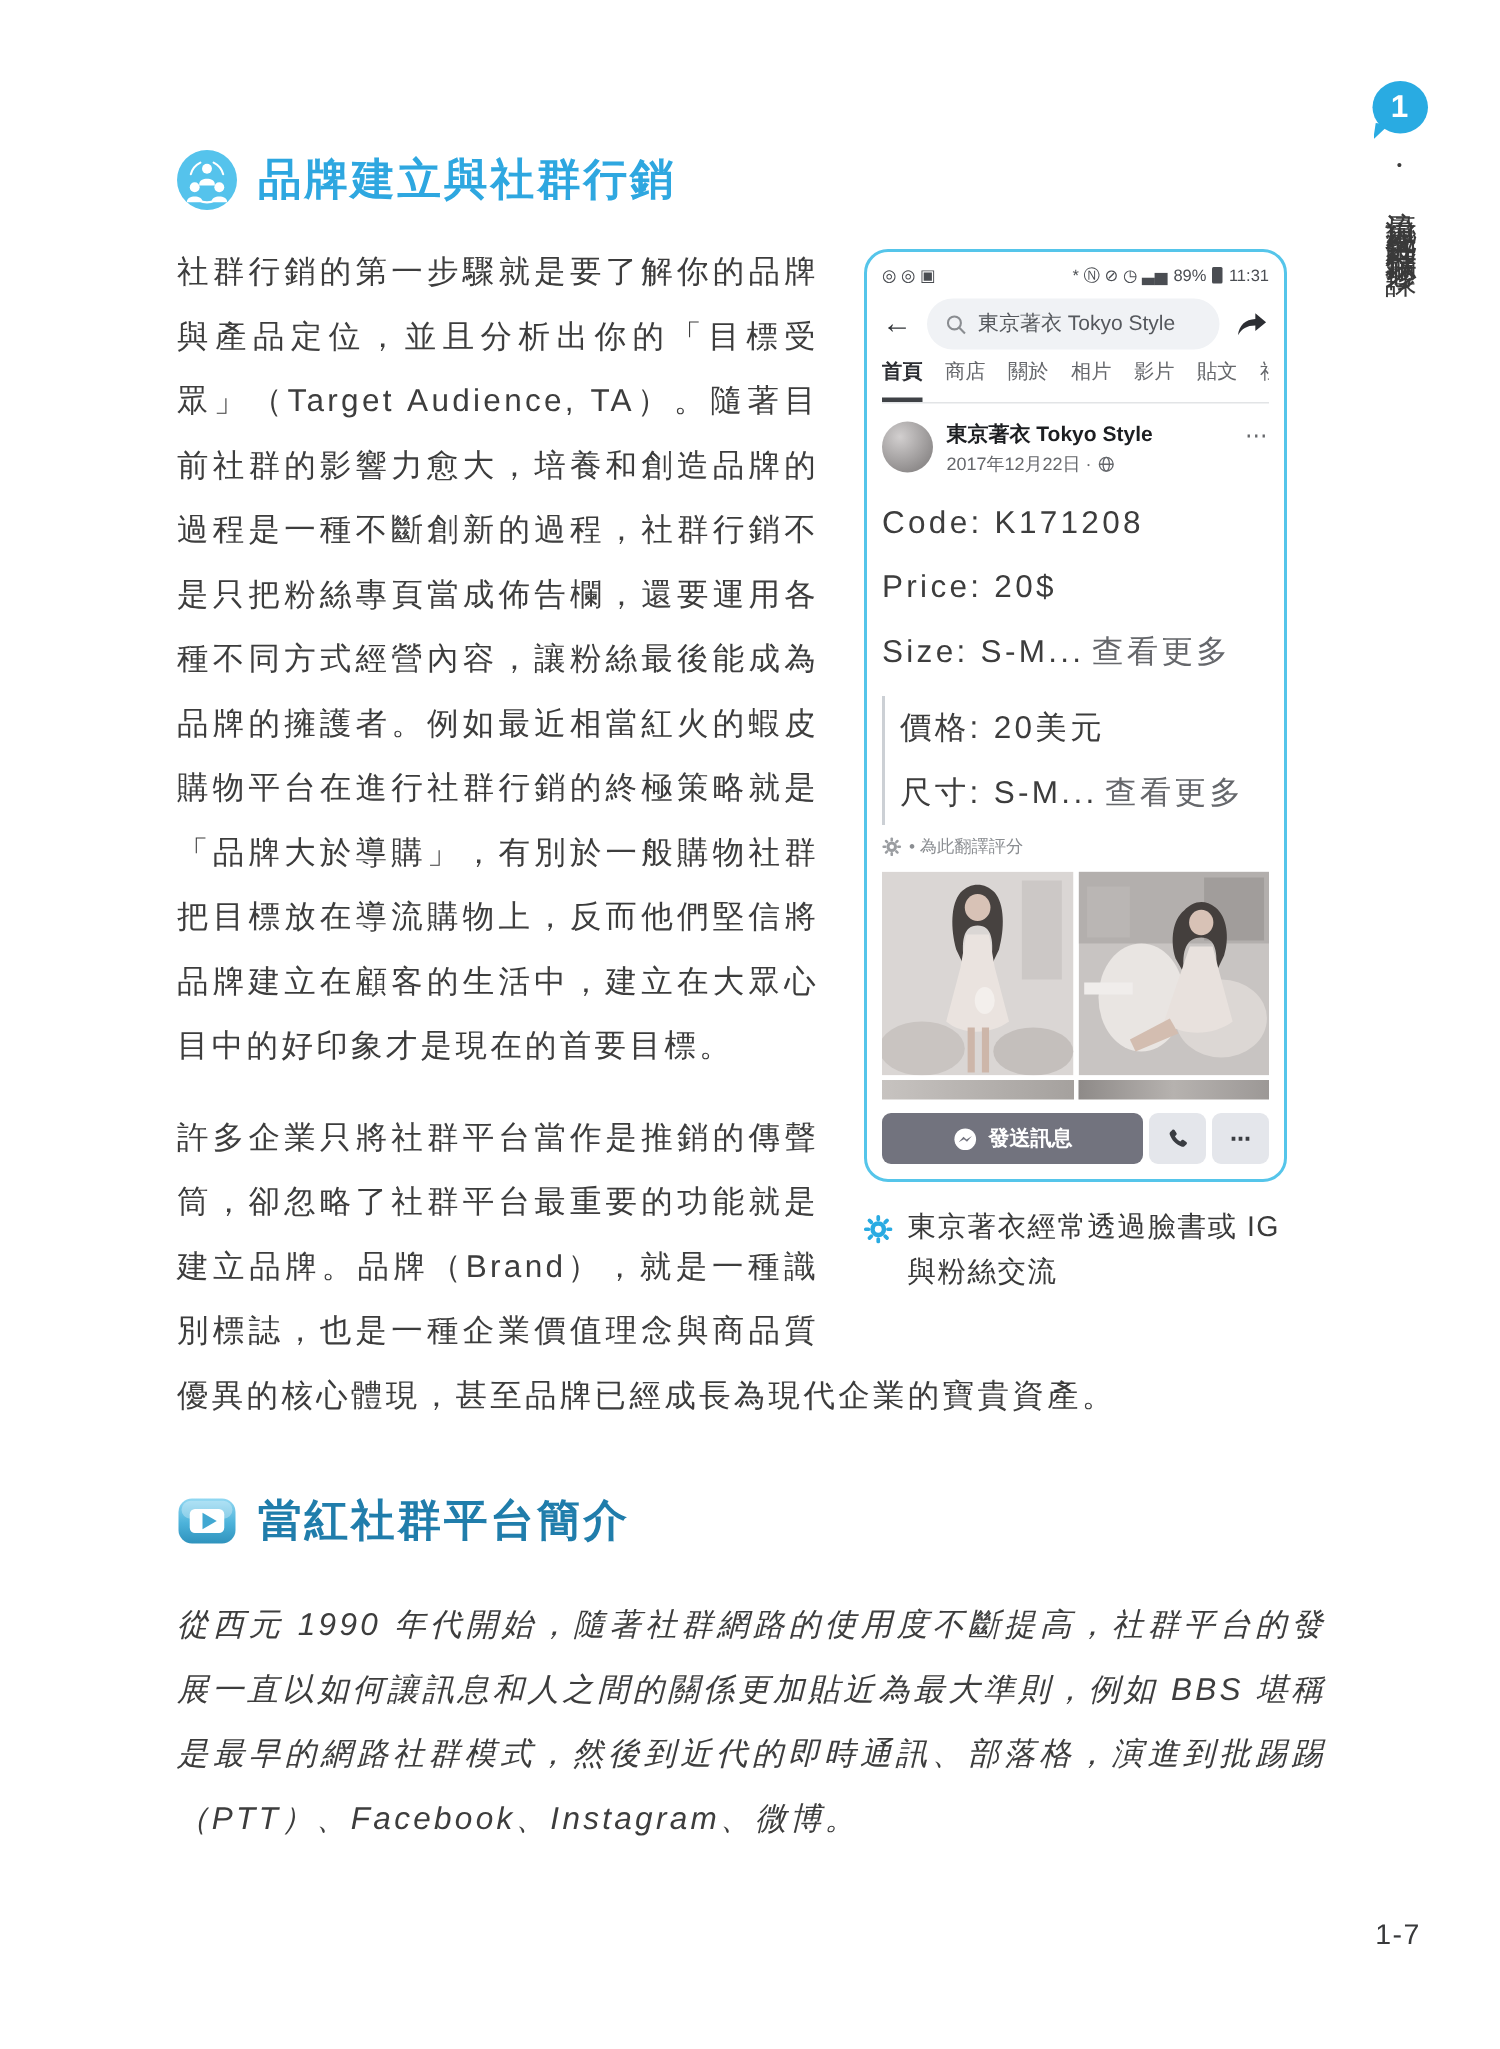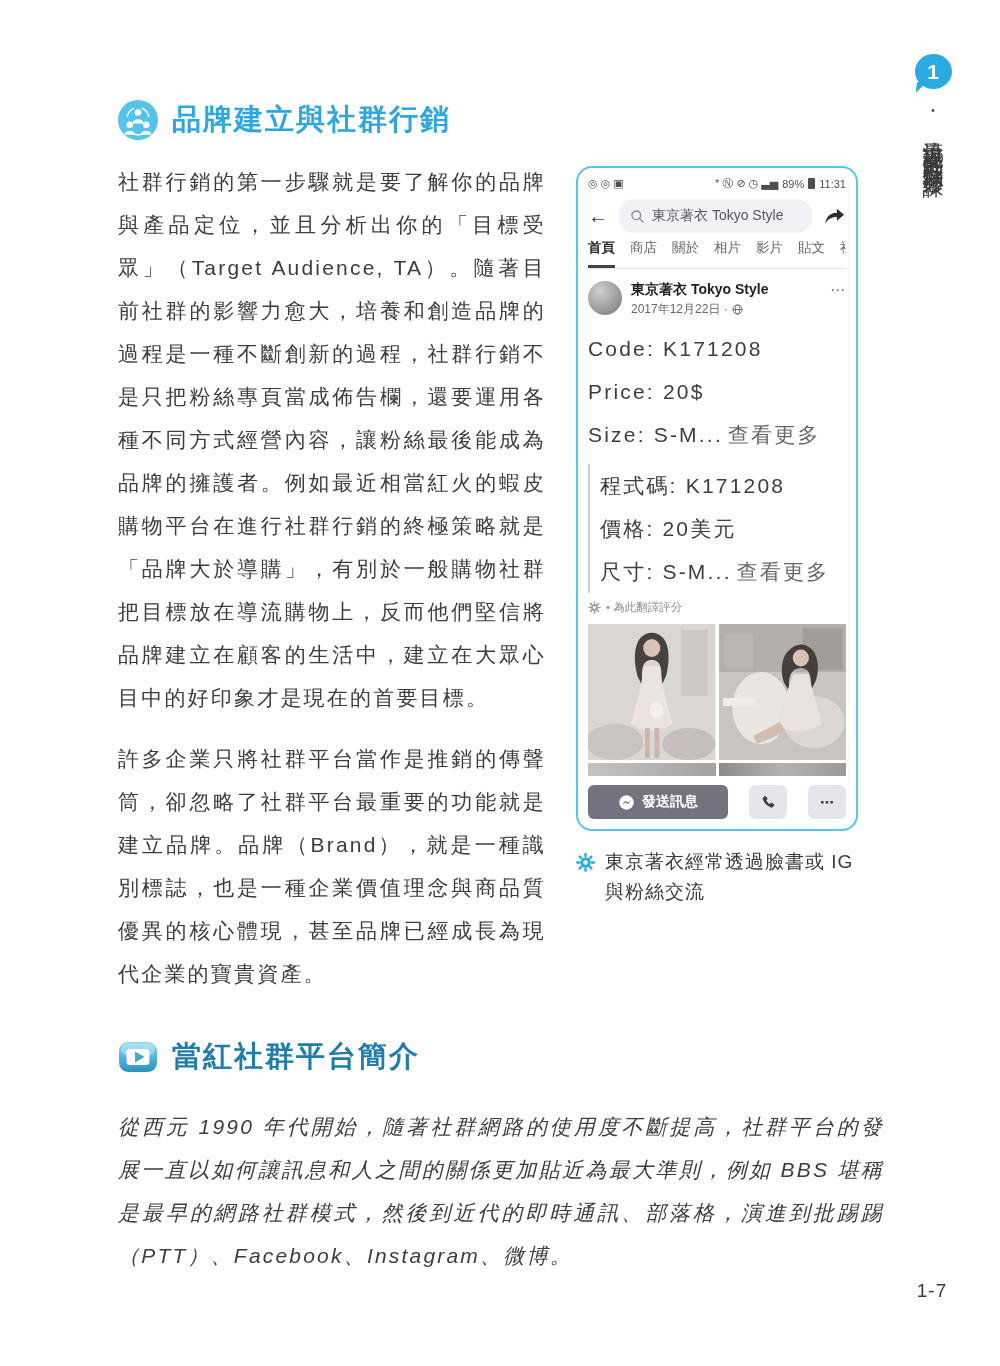--- a/index.html
+++ b/index.html
@@ -62,21 +62,21 @@
   .rate { display:flex; align-items:center; gap:5px; margin-top:7px; font-size:11.5px; color:#8a8d91; }
 
   .photos { display:flex; gap:3px; margin-top:9px; }
   .photo { flex:1; height:136px; overflow:hidden; }
   .photo svg { display:block; width:100%; height:100%; }
   .strip { display:flex; gap:3px; margin-top:3px; }
   .strip > div { flex:1; height:13px; }
   .strip-a { background:linear-gradient(90deg,#c7c3c0,#b2aeab 60%,#a5a19e); }
   .strip-b { background:linear-gradient(90deg,#8e8a88,#b6b2af 50%,#9c9896); }
 
-  .btnrow { display:flex; gap:21px; margin-top:9px; }
+  .btnrow { display:flex; gap:4px; margin-top:9px; }
   .btnrow button { border:none; cursor:pointer; font-family:inherit; border-radius:6px; height:34px;
                    display:flex; align-items:center; justify-content:center; }
   .msg-btn { flex:1; background:#72737e; color:#fff; font-size:14px; font-weight:bold; gap:7px; }
   .call-btn,.more-btn { width:38px; background:#e4e6eb; color:#3a3d42; font-weight:bold; font-size:14px; }
 
   .caption { display:flex; align-items:flex-start; gap:10px; margin-top:16px; font-size:19px; line-height:30px;
              color:#3a3a3a; letter-spacing:1px; }
   .caption .gear { flex:none; margin-top:6px; display:flex; }
 
   .page-number { position:absolute; left:902px; top:1280px; width:60px; text-align:center;
@@ -174,21 +174,20 @@
             <span class="pmenu">⋯</span>
           </div>
 
           <div class="ptext">
             <p>Code: K171208</p>
             <p>Price: 20$</p>
             <p><span>Size: S-M...</span><span class="more-link">查看更多</span></p>
           </div>
 
           <div class="ptrans">
-            <p>程式碼: K171208</p>
             <p>價格: 20美元</p>
             <p><span>尺寸: S-M...</span><span class="more-link">查看更多</span></p>
           </div>
 
           <div class="rate">
             <svg width="13" height="13" viewBox="0 0 20 20">
               <g fill="#9a9da1">
                 <circle cx="10" cy="10" r="5.4"></circle>
                 <g>
                   <rect id="sp1" x="8.7" y="0.4" width="2.6" height="4.2" rx="1.2"></rect>

